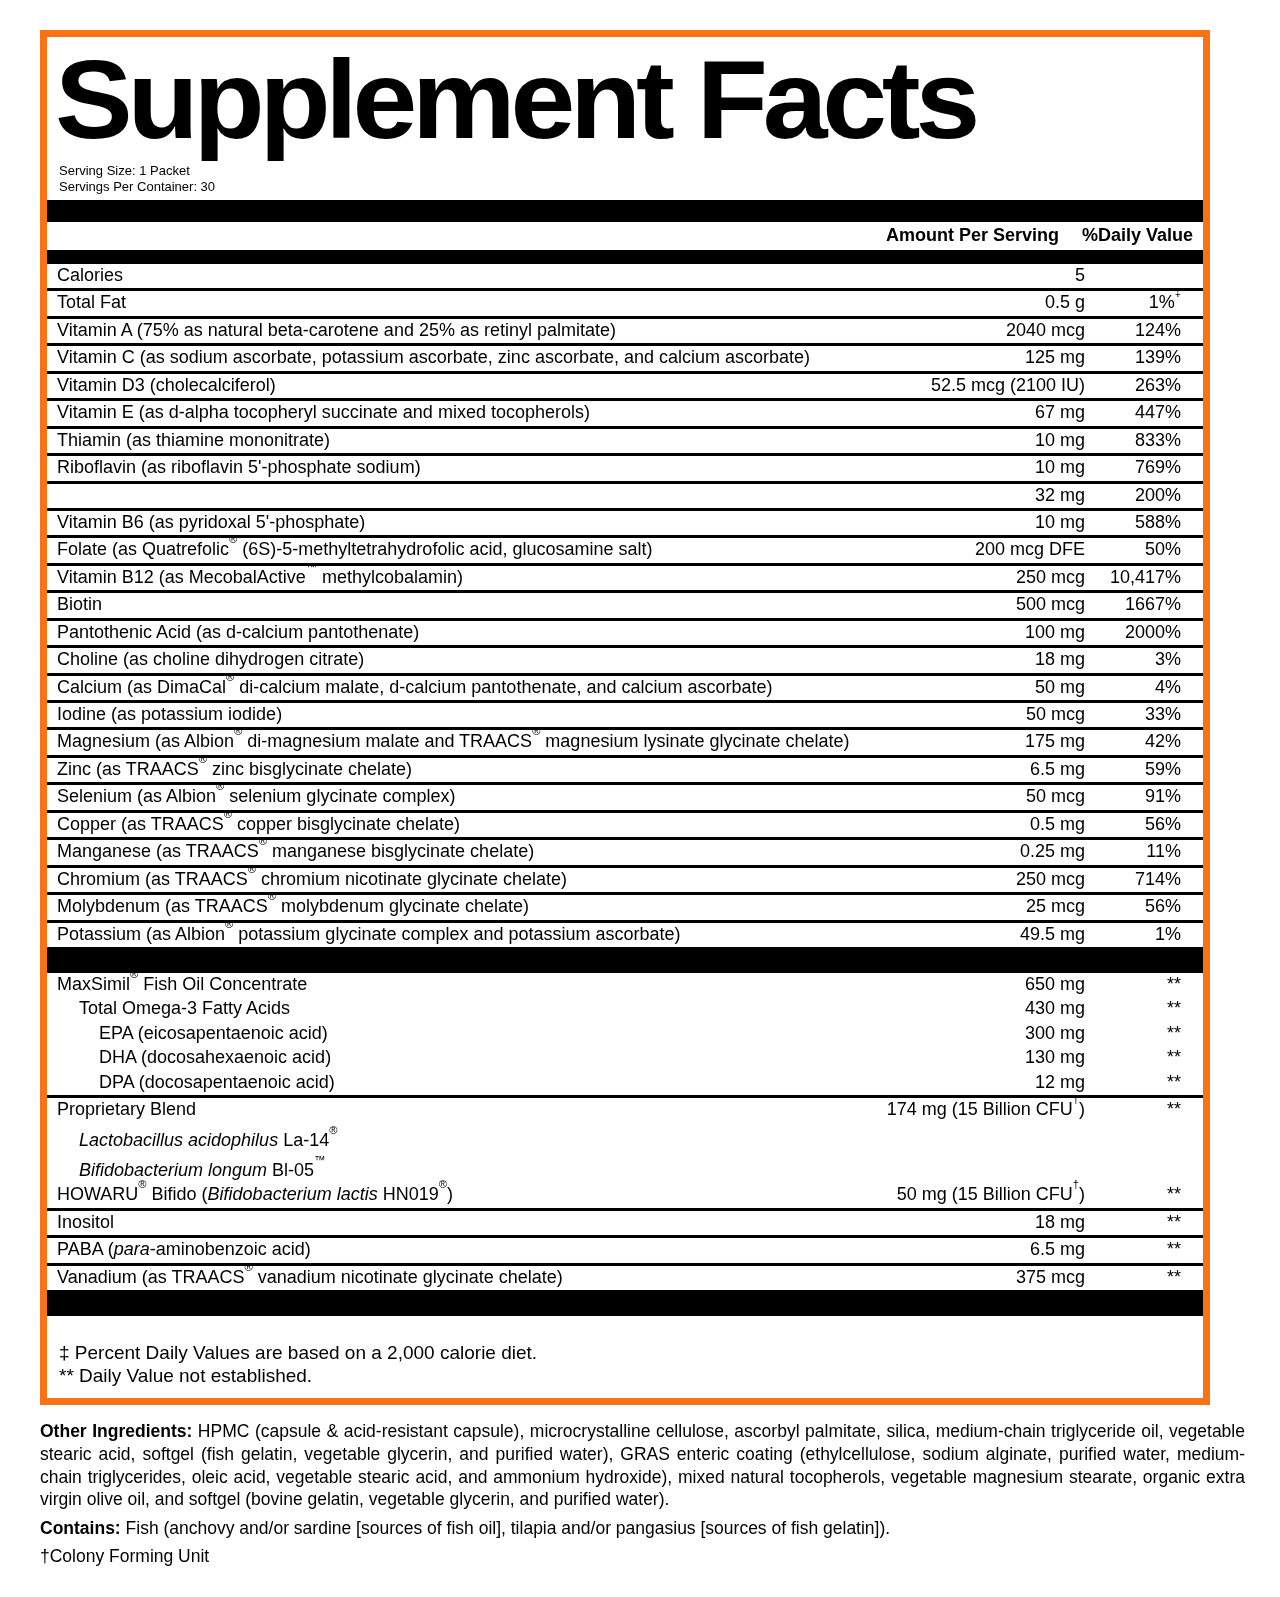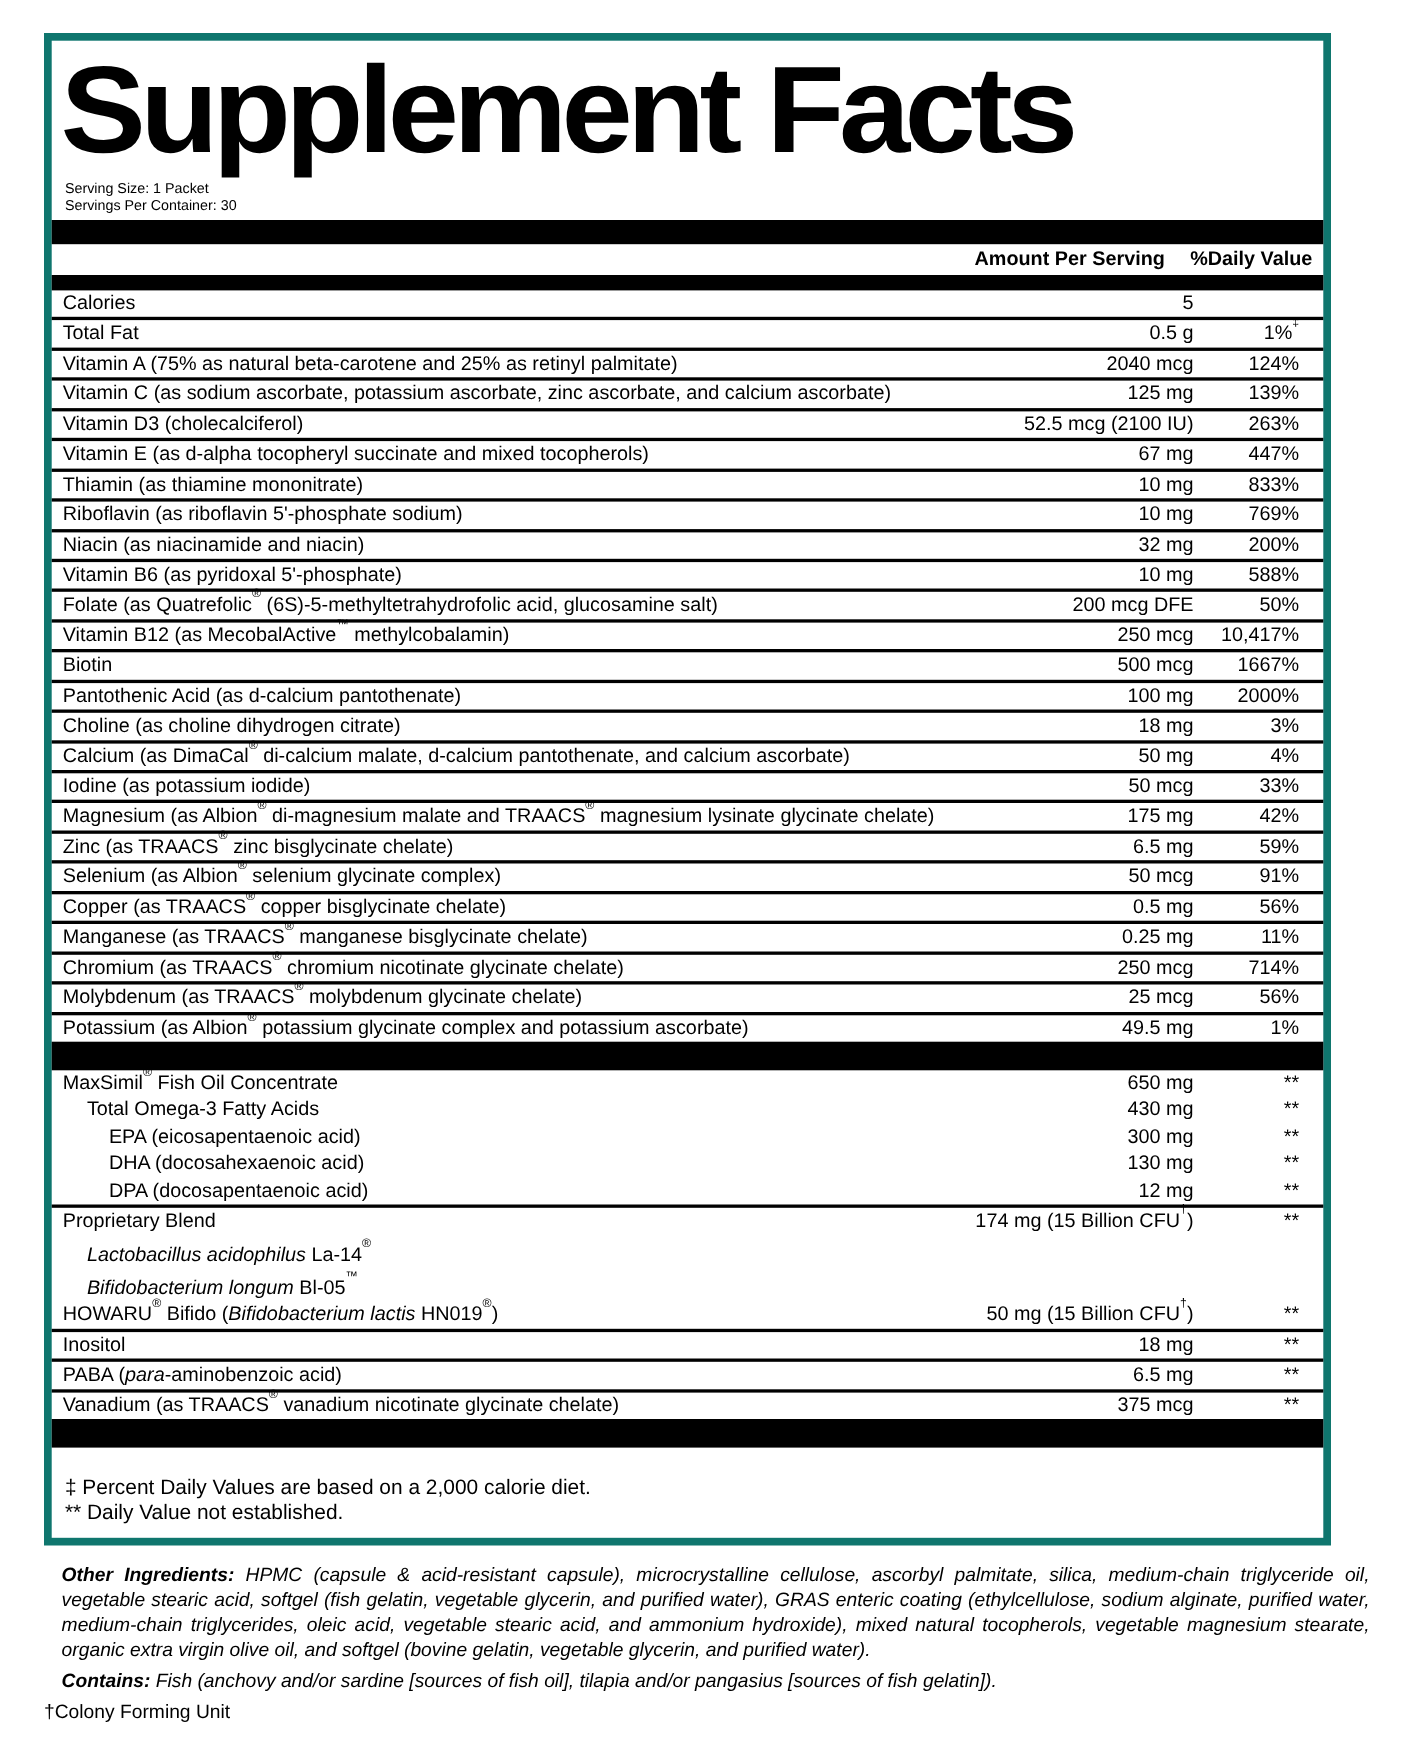--- a/index.html
+++ b/index.html
@@ -4,21 +4,21 @@
 <style>
   html,body { margin:0; padding:0; }
   body {
     width:1280px; height:1597px; background:#ffffff; color:#000;
     font-family:"Liberation Sans", sans-serif;
     -webkit-font-smoothing:antialiased;
     position:relative;
   }
   .label-box {
     position:absolute; left:40px; top:30px; width:1156px;
-    border:7px solid #0f766e; background:#fff;
+    border:7px solid #f97316; background:#fff;
   }
   .title {
     font-weight:bold; font-size:112px; line-height:0.95; letter-spacing:-5px;
     margin:10px 8px 2px 8px; white-space:nowrap;
     transform:scaleX(1.04); transform-origin:left center;
   }
   .serving { padding:8px 12px 6px 12px; font-size:13px; line-height:1.18; }
   .bar { background:#000; width:100%; }
   .bar-thick { height:22px; }
   .bar-thin  { height:14px; }
@@ -38,21 +38,21 @@
   .row.nosep { border-bottom:none; }
   .row.gap { padding-top:8px; }
   .row .name { flex:1; }
   .row.ind1 .name { padding-left:22px; }
   .row.ind2 .name { padding-left:42px; }
   .row .amt { margin-left:auto; white-space:nowrap; text-align:right; }
   .row .dv  { flex:0 0 108px; text-align:right; padding-right:12px; box-sizing:border-box; white-space:nowrap; }
   sup { font-size:62%; position:relative; top:-0.45em; line-height:0; }
   .footnotes { padding:7px 12px 10px 12px; font-size:19px; line-height:1.22;margin-top:18px; }
   .page-footer { position:absolute; left:40px; top:1420px; width:1205px; }
-  .para { font-size:17.5px; line-height:1.3; text-align:justify; margin:0 0 6px 16px;font-style:italic; }
+  .para { font-size:17.5px; line-height:1.3; text-align:justify; margin:0 0 6px 0; }
   .para b { font-weight:bold; }
   .cfu { font-size:17.5px; margin-top:6px; }
   i { font-style:italic; }
 </style>
 </head>
 <body>
 
 <div class="label-box">
   <div class="title">Supplement Facts</div>
   <div class="serving">
@@ -105,21 +105,20 @@
         <span class="name"><span>Thiamin (as thiamine mononitrate)</span></span>
         <span class="amt">10 mg</span>
         <span class="dv">833%</span>
       </div>
       <div class="row">
         <span class="name"><span>Riboflavin (as riboflavin 5'-phosphate sodium)</span></span>
         <span class="amt">10 mg</span>
         <span class="dv">769%</span>
       </div>
       <div class="row">
-        <span class="name"><span>Niacin (as niacinamide and niacin)</span></span>
         <span class="amt">32 mg</span>
         <span class="dv">200%</span>
       </div>
       <div class="row">
         <span class="name"><span>Vitamin B6 (as pyridoxal 5'-phosphate)</span></span>
         <span class="amt">10 mg</span>
         <span class="dv">588%</span>
       </div>
       <div class="row">
         <span class="name"><span>Folate (as Quatrefolic<sup>®</sup> (6S)-5-methyltetrahydrofolic acid, glucosamine salt)</span></span>

